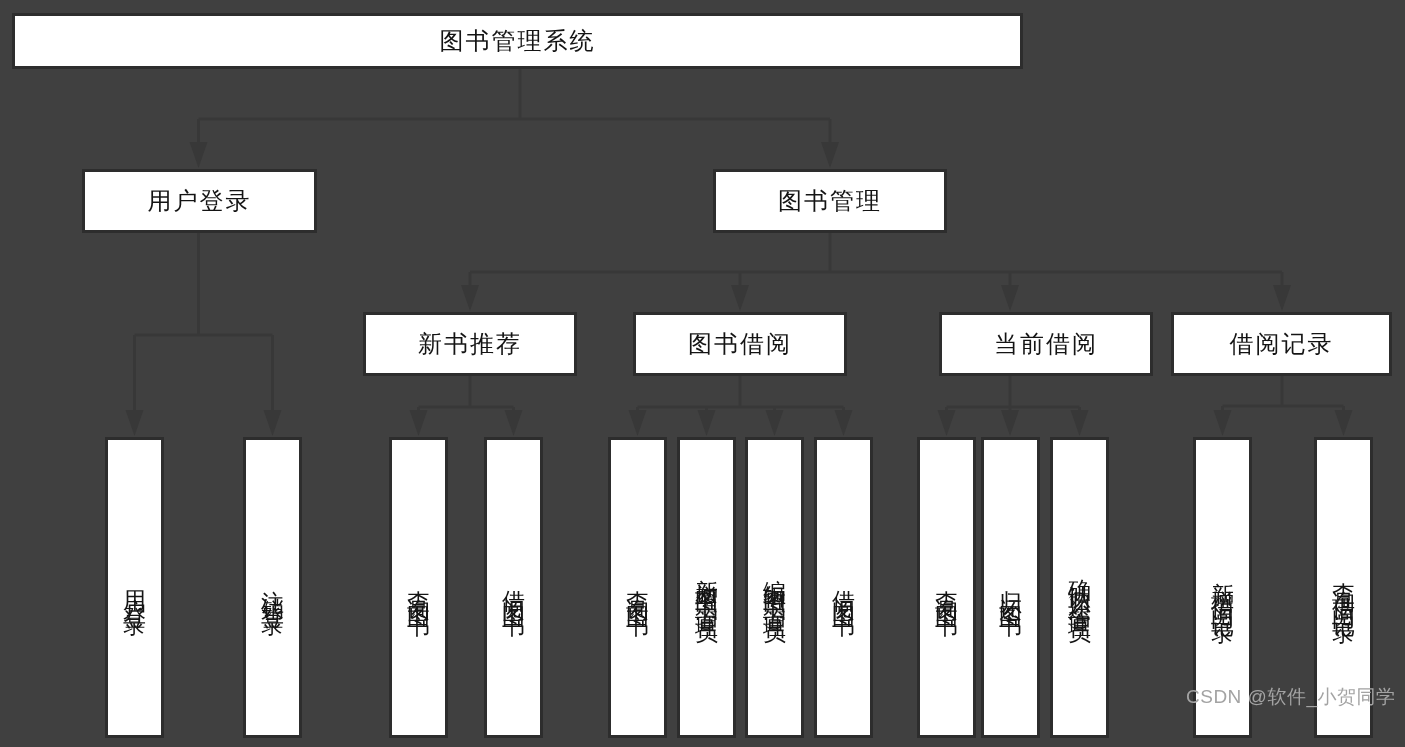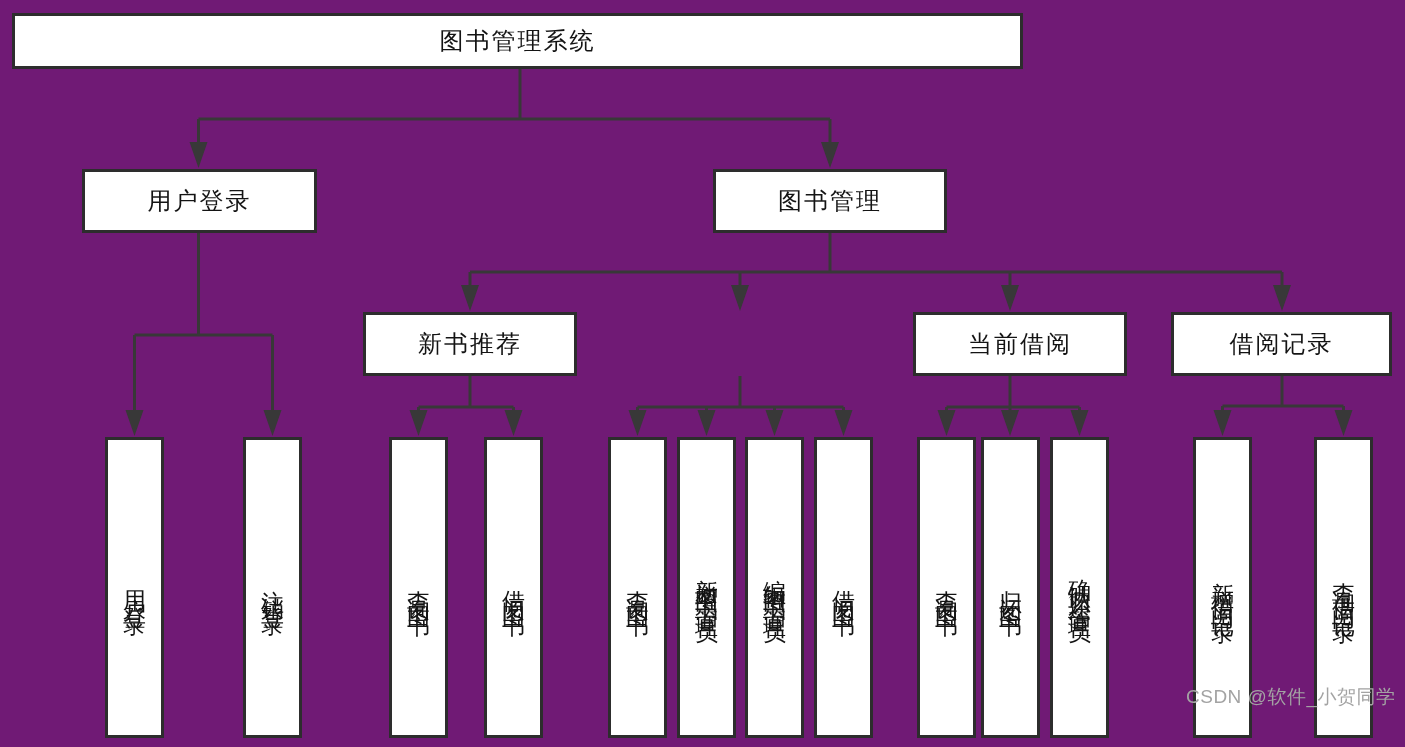--- a/index.html
+++ b/index.html
@@ -5,21 +5,21 @@
   html, body {
     margin: 0;
     padding: 0;
     background: #ffffff;
     font-family: "Liberation Sans", "DejaVu Sans", sans-serif;
   }
   .canvas {
     position: relative;
     width: 1405px;
     height: 747px;
-    background: #701a75;
+    background: #404040;
     overflow: hidden;
   }
   .connectors {
     position: absolute;
     left: 0;
     top: 0;
     width: 1405px;
     height: 747px;
     z-index: 0;
   }
@@ -39,21 +39,21 @@
     letter-spacing: 2px;
     white-space: nowrap;
   }
   .root-box   { left: 12px;  top: 13px;  width: 1011px; height: 56px; }
   .l2-box     { top: 169px;  height: 64px; }
   .l2-0       { left: 82px;  width: 235px; }
   .l2-1       { left: 713px; width: 234px; }
   .l3-box     { top: 312px;  height: 64px; width: 214px; }
   .l3-0       { left: 363px; }
   .l3-1       { left: 633px; }
-  .l3-2       { left: 913px; }
+  .l3-2       { left: 939px; }
   .l3-3       { left: 1171px; width: 221px; }
   .leaf {
     top: 437px;
     height: 301px;
     width: 59px;
     writing-mode: vertical-rl;
     text-orientation: mixed;
     font-size: 23px;
     letter-spacing: 8px;
     line-height: 1;
@@ -140,20 +140,23 @@
   <div class="box hbox l2-box l2-0">
     <span>用户登录</span>
   </div>
   <div class="box hbox l3-box l3-0">
     <span>新书推荐</span>
   </div>
 
   <div class="box hbox l2-box l2-1">
     <span>图书管理</span>
   </div>
+  <div class="box hbox l3-box l3-1">
+    <span>图书借阅</span>
+  </div>
   <div class="box hbox l3-box l3-2">
     <span>当前借阅</span>
   </div>
   <div class="box hbox l3-box l3-3">
     <span>借阅记录</span>
   </div>
 
   <div class="box leaf leaf-0">
     <span>用户登录</span>
   </div>

